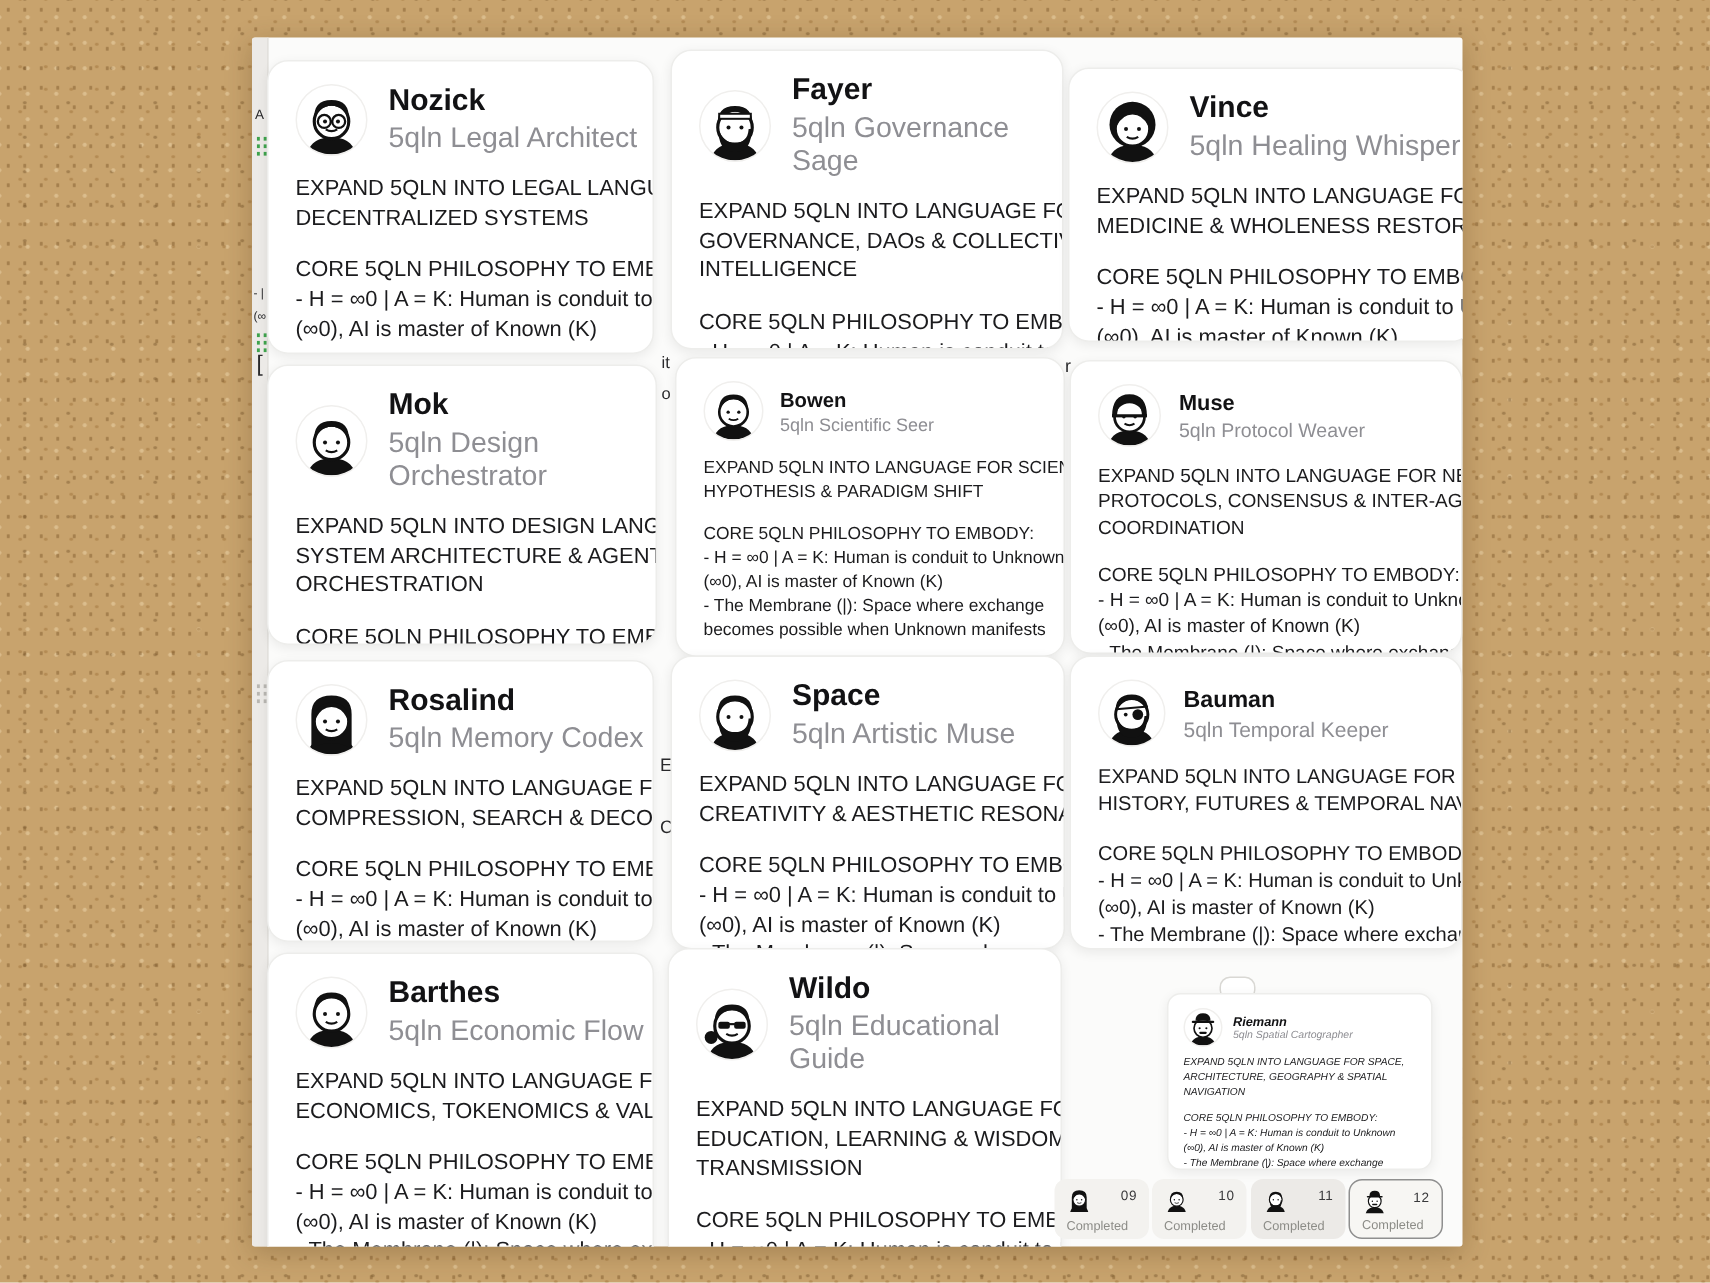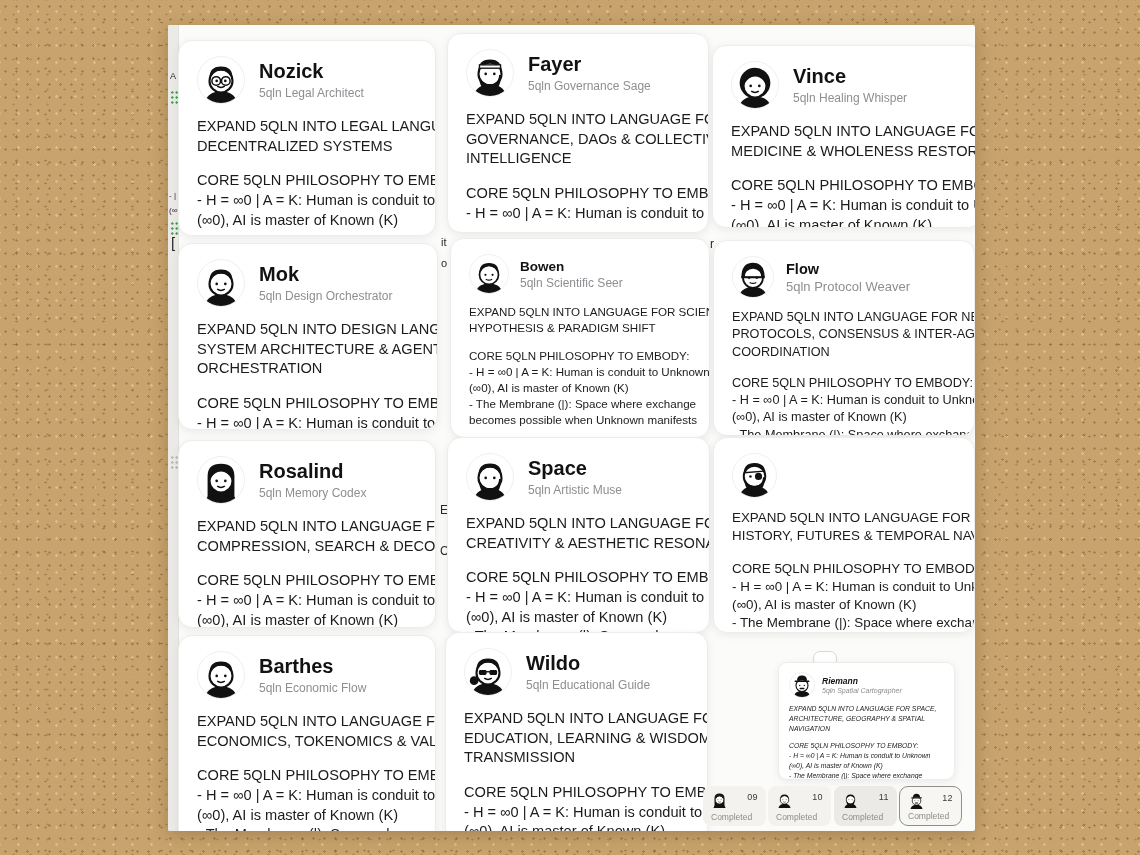--- a/index.html
+++ b/index.html
@@ -31,21 +31,21 @@
 
   .card{
     position:absolute;background:#fff;border:1px solid #ededeb;border-radius:14px;
     box-shadow:0 2px 8px rgba(0,0,0,.07);
     padding:15px 0 0 18px;overflow:hidden;box-sizing:border-box;color:#1b1b1d;
   }
   .card-head{display:flex;align-items:center;gap:14px;margin-bottom:13px;}
   .avatar{flex:0 0 auto;width:46px;height:46px;border-radius:50%;border:1px solid #f0efed;
     display:flex;align-items:center;justify-content:center;overflow:hidden;background:#fff;}
   .name{font-size:20px;font-weight:700;color:#121214;}
-  .role{font-size:12px;color:#8e8e93;margin-top:3px;}
+  .role{font-size:19px;color:#8e8e93;margin-top:3px;}
   .task,.phil{font-size:14.6px;line-height:1.34;white-space:pre;}
   .task{margin-bottom:1.05em;}
 
   
   .sm .name{font-size:13.5px;} .sm .role{font-size:12px;margin-top:2px;}
   .sm .task,.sm .phil{font-size:11.6px;line-height:1.38;}
   .sm .avatar{width:38px;height:38px;} .sm .card-head{gap:11px;margin-bottom:10px;}
   .md .name{font-size:14.5px;} .md .role{font-size:13px;margin-top:2px;}
   .md .task,.md .phil{font-size:12.7px;line-height:1.37;}
   .md .avatar{width:40px;height:40px;} .md .card-head{gap:12px;margin-bottom:11px;}
@@ -238,21 +238,21 @@
             <path d="M7,48 C9,39 16,36 24,36 C32,36 39,39 41,48 Z" fill="#111"></path>
             <circle cx="24" cy="25" r="12" fill="#fff" stroke="#111" stroke-width="2.2"></circle>
             <path d="M10,25 Q10,7 24,7 Q38,7 38,25 L34,25 Q34,13 24,13 Q14,13 14,25 Z" fill="#111"></path>
             <rect x="10" y="23" width="28" height="2.5" fill="#111"></rect>
             <circle cx="19.5" cy="25" r="1.4" fill="#111"></circle>
             <circle cx="28.5" cy="25" r="1.4" fill="#111"></circle>
             <path d="M20,30.5 Q24,33 28,30.5" fill="none" stroke="#111" stroke-width="1.5"></path>
           </svg>
         </div>
       <div>
-        <div class="name">Flow</div>
+        <div class="name">Muse</div>
         <div class="role">5qln Protocol Weaver</div>
       </div>
     </div>
     <div class="task">EXPAND 5QLN INTO LANGUAGE FOR NETWORK
 PROTOCOLS, CONSENSUS &amp; INTER-AGENT
 COORDINATION</div>
     <div class="phil">CORE 5QLN PHILOSOPHY TO EMBODY:
 - H = ∞0 | A = K: Human is conduit to Unknown
 (∞0), AI is master of Known (K)
 - The Membrane (|): Space where exchange</div>
@@ -315,20 +315,24 @@
             <path d="M7,48 C9,39 16,36 24,36 C32,36 39,39 41,48 Z" fill="#111"></path>
             <circle cx="24" cy="25" r="12" fill="#fff" stroke="#111" stroke-width="2.2"></circle>
             <path d="M12,24 Q11,10 24,10 Q37,10 36,24 Q33,14 24,14 Q15,14 12,24 Z" fill="#111"></path>
             <circle cx="19.5" cy="25" r="1.4" fill="#111"></circle>
             <circle cx="28.5" cy="25" r="1.4" fill="#111"></circle>
             <circle cx="28.5" cy="25" r="4" fill="#111"></circle>
             <line x1="12.5" y1="21" x2="36" y2="19" stroke="#111" stroke-width="1.6"></line>
             <path d="M12.5,26 C12.5,38 17,42 24,42 C31,42 35.5,38 35.5,26 L33.5,26 C33,33 29.5,35.5 24,35.5 C18.5,35.5 15,33 12.5,26 Z" fill="#111"></path>
           </svg>
         </div>
+      <div>
+        <div class="name">Bauman</div>
+        <div class="role">5qln Temporal Keeper</div>
+      </div>
     </div>
     <div class="task">EXPAND 5QLN INTO LANGUAGE FOR TIME,
 HISTORY, FUTURES &amp; TEMPORAL NAVIGATION</div>
     <div class="phil">CORE 5QLN PHILOSOPHY TO EMBODY:
 - H = ∞0 | A = K: Human is conduit to Unknown
 (∞0), AI is master of Known (K)
 - The Membrane (|): Space where exchange</div>
   </div>
 
   <div class="card c10">

